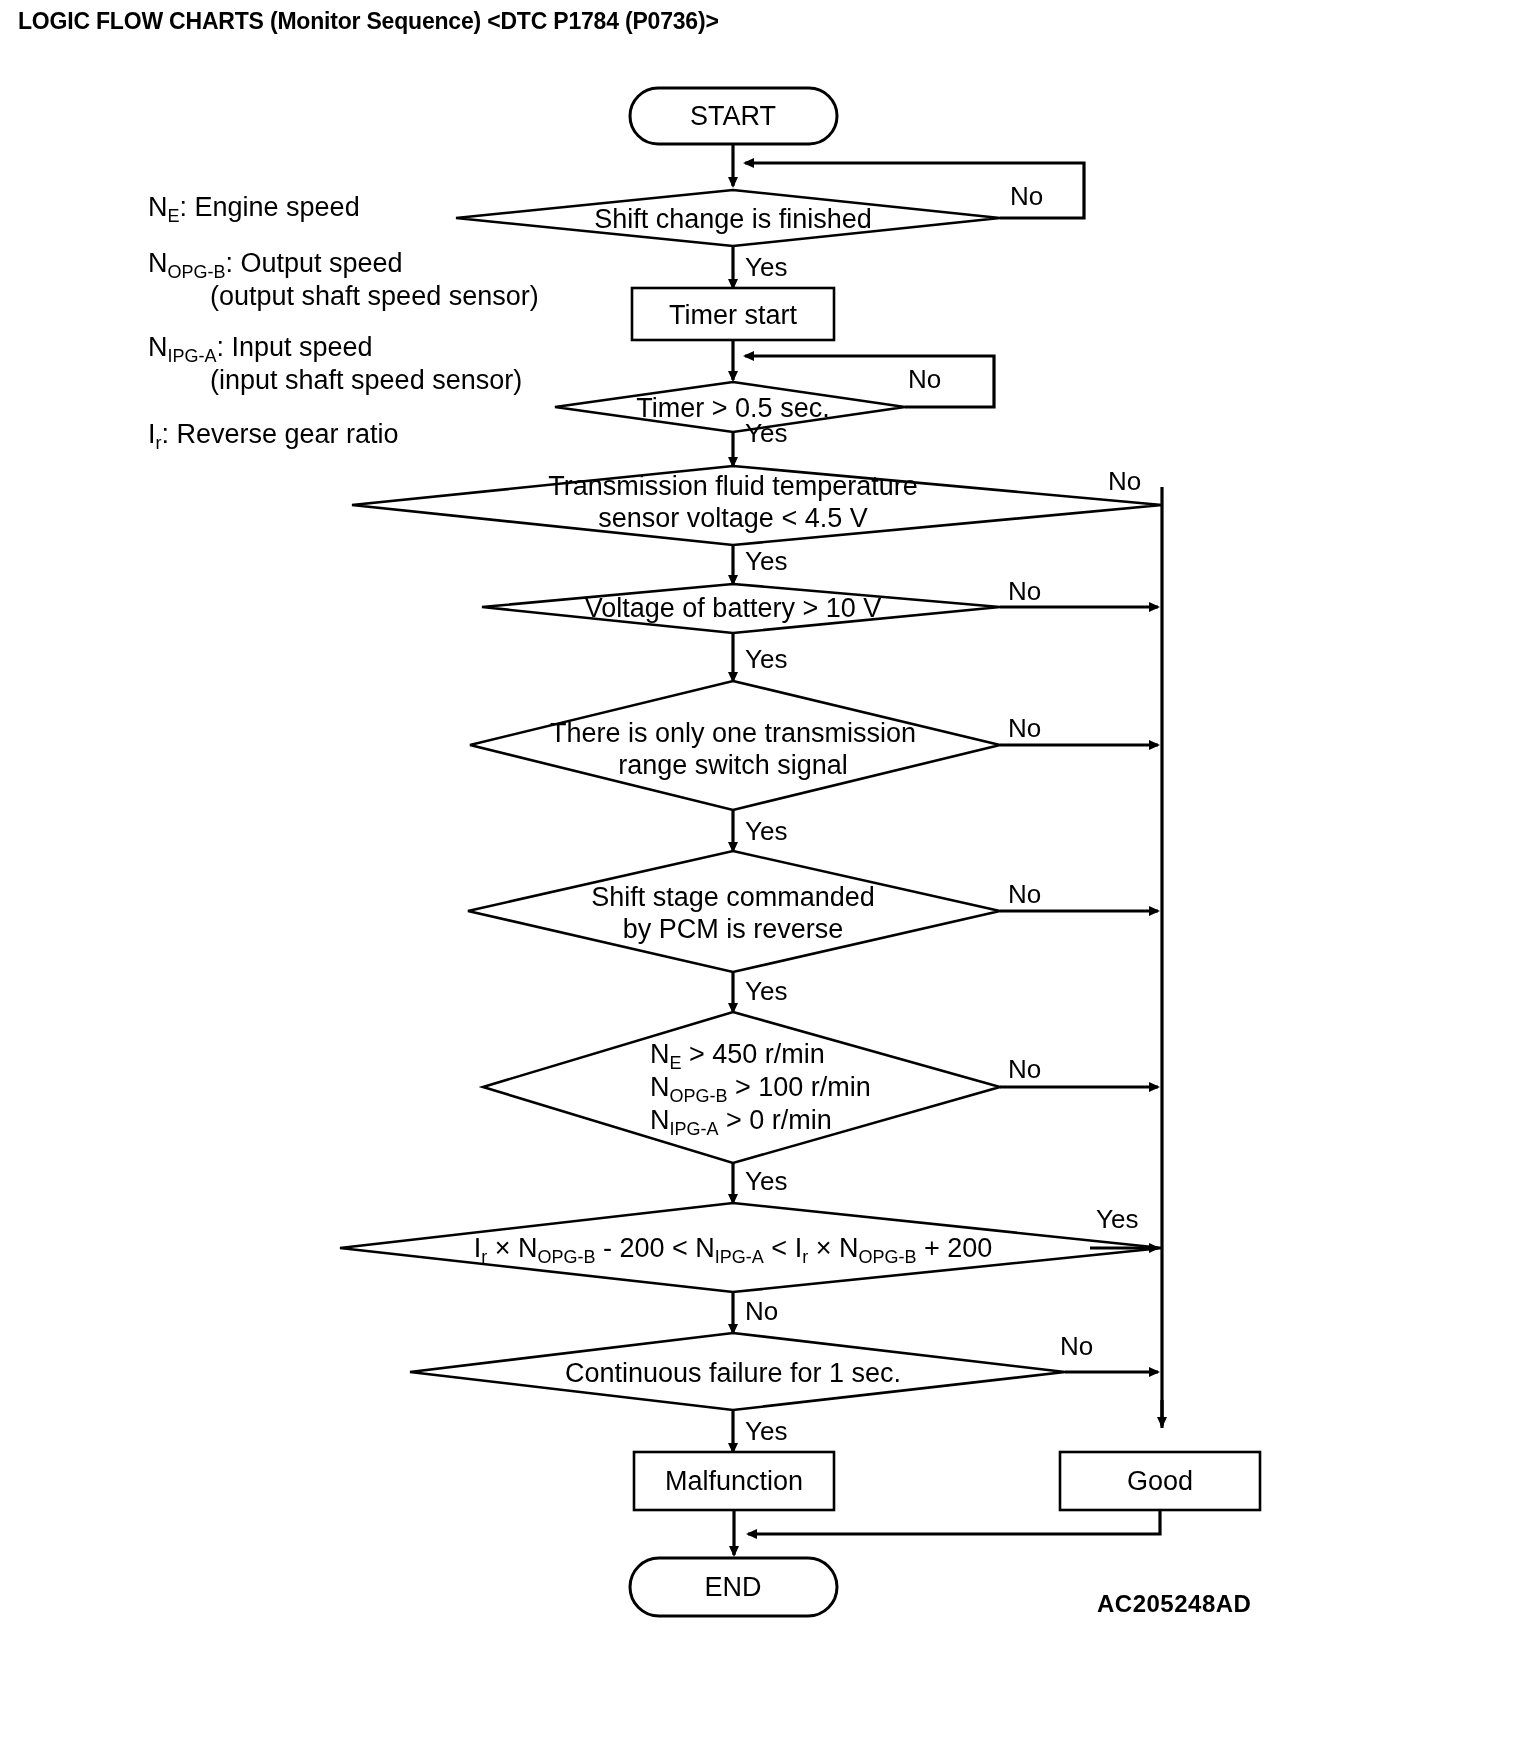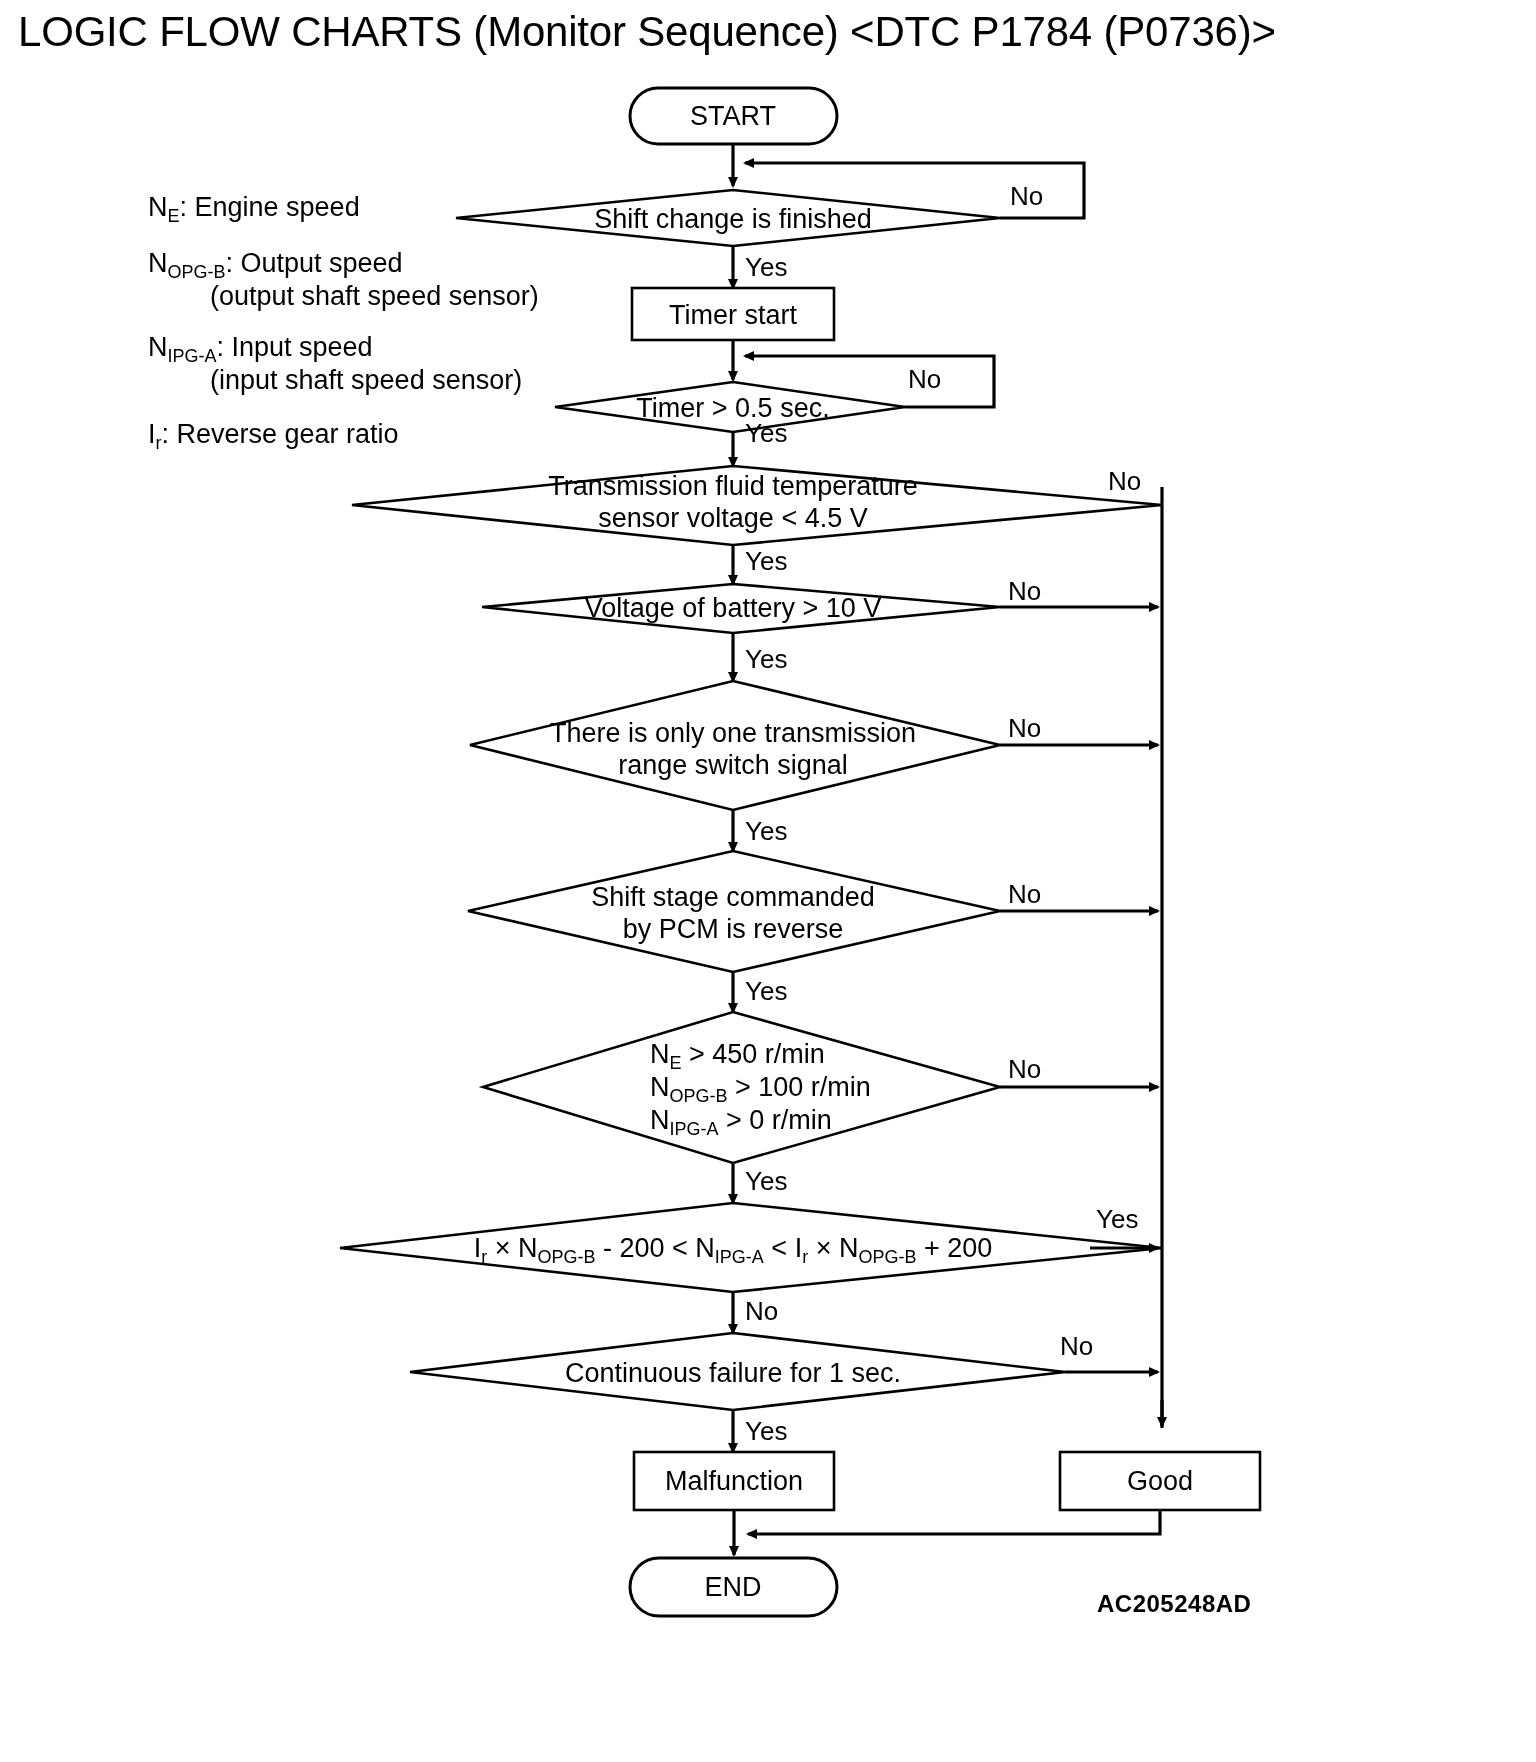--- a/index.html
+++ b/index.html
@@ -17,22 +17,22 @@
   }
   #page {
     position: relative;
     width: 1536px;
     height: 1762px;
   }
   .title {
     position: absolute;
     left: 18px;
     top: 8px;
-    font-size: 42px;
-    font-weight: normal;
+    font-size: 23px;
+    font-weight: bold;
     letter-spacing: -0.2px;
     white-space: nowrap;
   }
   svg#flow {
     position: absolute;
     left: 0;
     top: 0;
     width: 1536px;
     height: 1762px;
   }

